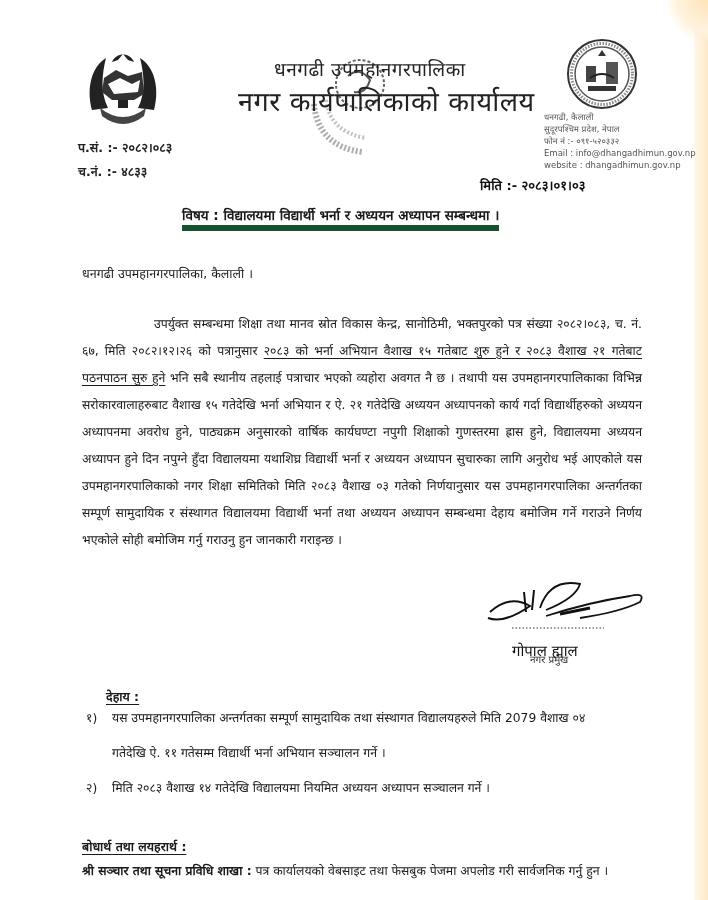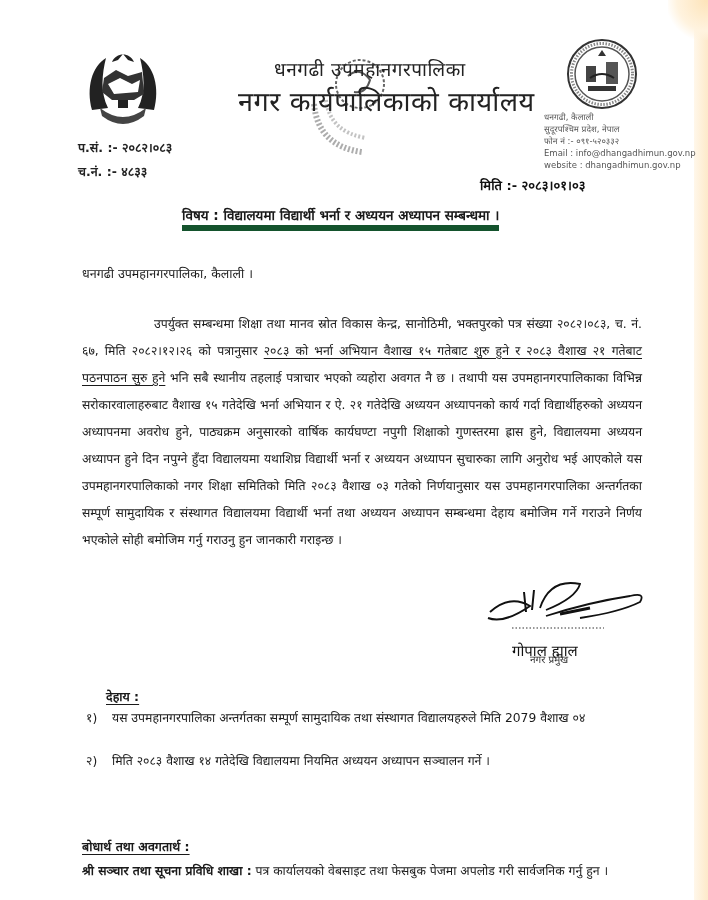--- a/index.html
+++ b/index.html
@@ -131,21 +131,22 @@
 <div class="abs signer">गोपाल ह्माल</div>
 <div class="abs signer-title">नगर प्रमुख</div>
 
 <div class="abs dehay-head">देहाय :</div>
 <div class="abs list">
   <div class="item">
     <span class="num">१)</span>
     <span class="txt">यस उपमहानगरपालिका अन्तर्गतका सम्पूर्ण सामुदायिक तथा संस्थागत विद्यालयहरुले मिति 2079 वैशाख ०४</span>
   </div>
   <div style="height:8px"></div>
+  <div class="cont">गतेदेखि ऐ. ११ गतेसम्म विद्यार्थी भर्ना अभियान सञ्चालन गर्ने ।</div>
   <div style="height:8px"></div>
   <div class="item">
     <span class="num">२)</span>
     <span class="txt">मिति २०८३ वैशाख १४ गतेदेखि विद्यालयमा नियमित अध्ययन अध्यापन सञ्चालन गर्ने ।</span>
   </div>
 </div>
 
-<div class="abs bodh-head">बोधार्थ तथा अवगतार्थ :</div>
+<div class="abs bodh-head">बोधार्थ तथा लयहरार्थ :</div>
 <div class="abs cc"><b>श्री सञ्चार तथा सूचना प्रविधि शाखा :</b><span> पत्र कार्यालयको वेबसाइट तथा फेसबुक पेजमा अपलोड गरी सार्वजनिक गर्नु हुन ।</span></div>
 
 </body></html>

